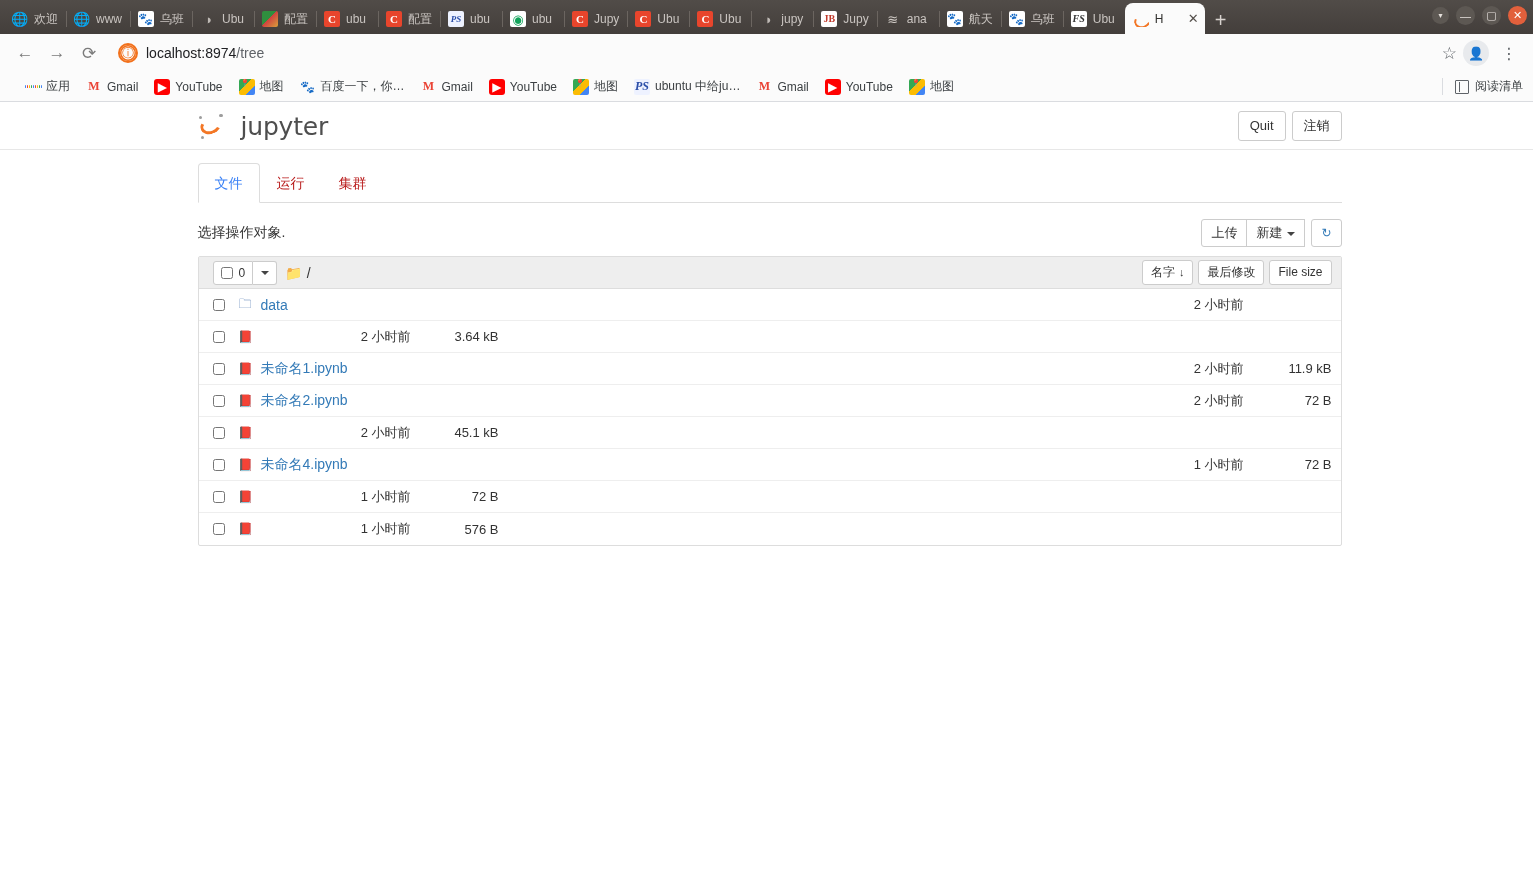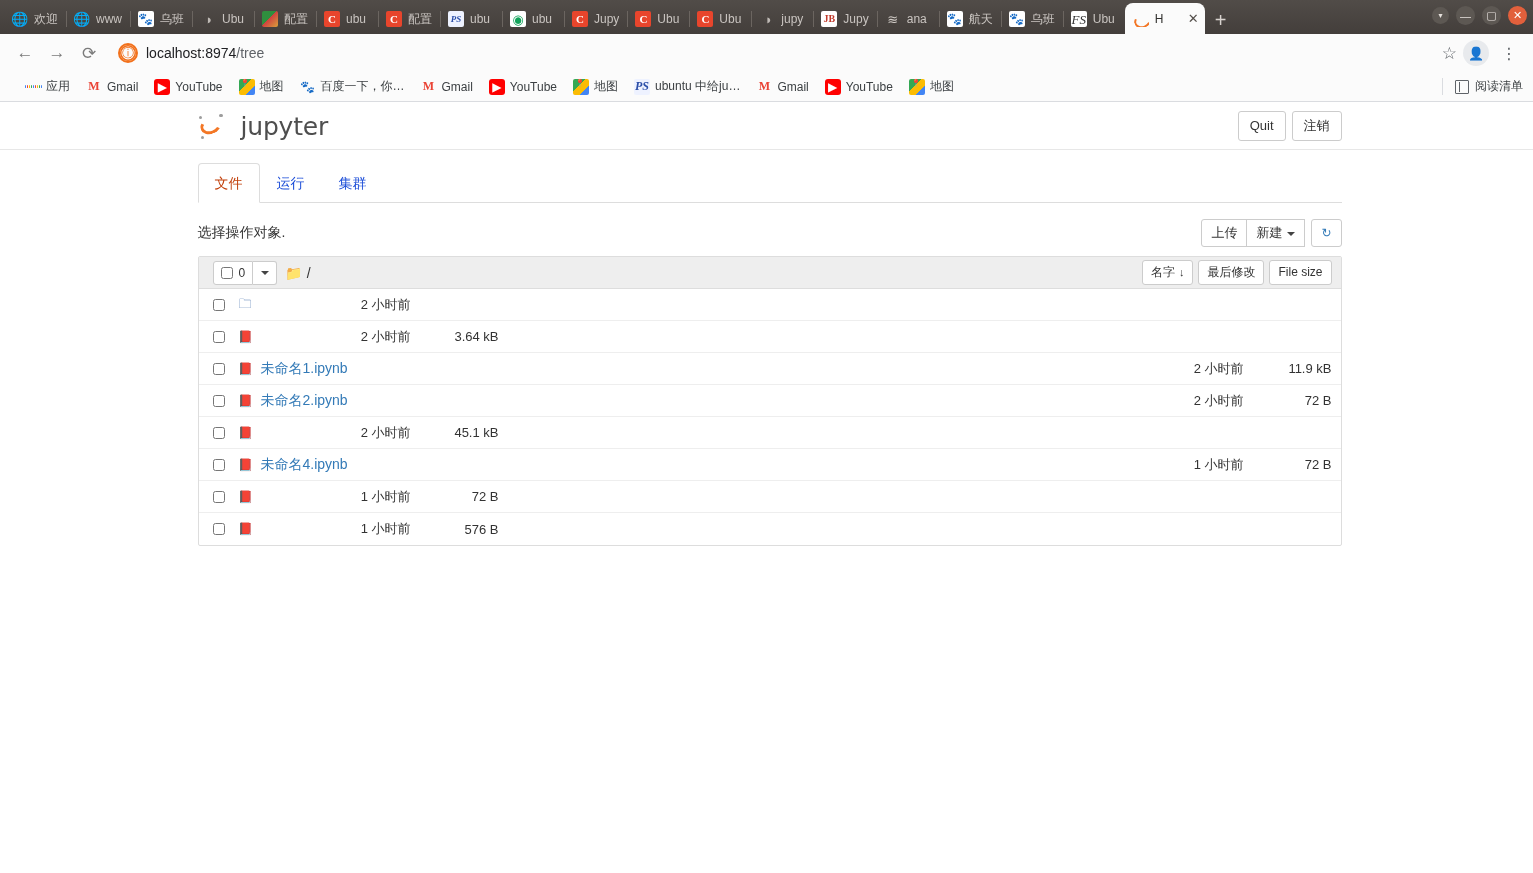--- a/index.html
+++ b/index.html
@@ -76,21 +76,21 @@
   }
   .fi-globe { color: #9a9590; font-size: 14px; }
   .fi-c { background: #e8452c; color: #fff; font-weight: bold; font-size: 11px; font-family: "Liberation Serif", serif; }
   .fi-baidu { background: #fff; color: #2b5bd7; font-size: 12px; }
   .fi-ps { background: #eef2ff; color: #2b4ea8; font-weight: bold; font-size: 9px; font-family: "Liberation Serif", serif; font-style: italic; }
   .fi-n { background: #fff; color: #12a35a; font-size: 13px; }
   .fi-pic { background: linear-gradient(135deg,#2f8f3e 0%,#2f8f3e 45%,#cf4040 45%,#d8a03a 100%); }
   .fi-jupy { color: #bfbab5; font-size: 13px; }
   .fi-jb { background: #ffffff; color: #c0392b; font-weight: bold; font-size: 10px; font-family: "Liberation Serif", serif; }
   .fi-ana { color: #cfcac5; font-size: 13px; }
-  .fi-fs { background: #fff; color: #333; font-weight: normal; font-style: italic; font-size: 13px; font-family: "Liberation Serif", serif; }
+  .fi-fs { background: #fff; color: #333; font-weight: bold; font-style: italic; font-size: 10px; font-family: "Liberation Serif", serif; }
   .fi-jlogo {
     position: relative; width: 16px; height: 16px;
   }
   .fi-jlogo::after {
     content: "";
     position: absolute; left: 1px; top: 3px;
     width: 13px; height: 10px;
     border: 2.4px solid #f37726;
     border-top-color: transparent;
     border-right-color: transparent;
@@ -273,29 +273,29 @@
 
   .jp-tabs {
     display: flex;
     border-bottom: 1px solid #ddd;
     margin-top: 13px;
     padding-left: 0;
   }
   .jp-tab {
     padding: 10px 16px;
     font-size: 14px;
-    color: #1d4ed8;
+    color: #b91c1c;
     cursor: pointer;
     margin-bottom: -1px;
     border: 1px solid transparent;
     border-radius: 4px 4px 0 0;
     line-height: 1.3;
   }
   .jp-tab.active {
-    color: #c2410c;
+    color: #3b82f6;
     background: #fff;
     border-color: #ddd #ddd #fff;
     cursor: default;
   }
 
   .toolbar-row {
     display: flex;
     align-items: center;
     justify-content: space-between;
     margin-top: 16px;
@@ -650,20 +650,21 @@
         </div>
 
         <div id="file-rows">
             <div class="row">
               <div class="cell-chk">
                 <input type="checkbox" style="">
               </div>
               <div class="cell-icon">
                 <span class="ico-folder">🗀</span>
               </div>
+              <div class="cell-name"><a>data</a></div>
               <div class="cell-time">2 小时前</div>
               <div class="cell-size"></div>
             </div>
             <div class="row">
               <div class="cell-chk">
                 <input type="checkbox" style="">
               </div>
               <div class="cell-icon">
                 <span class="ico-book">📕</span>
               </div>

